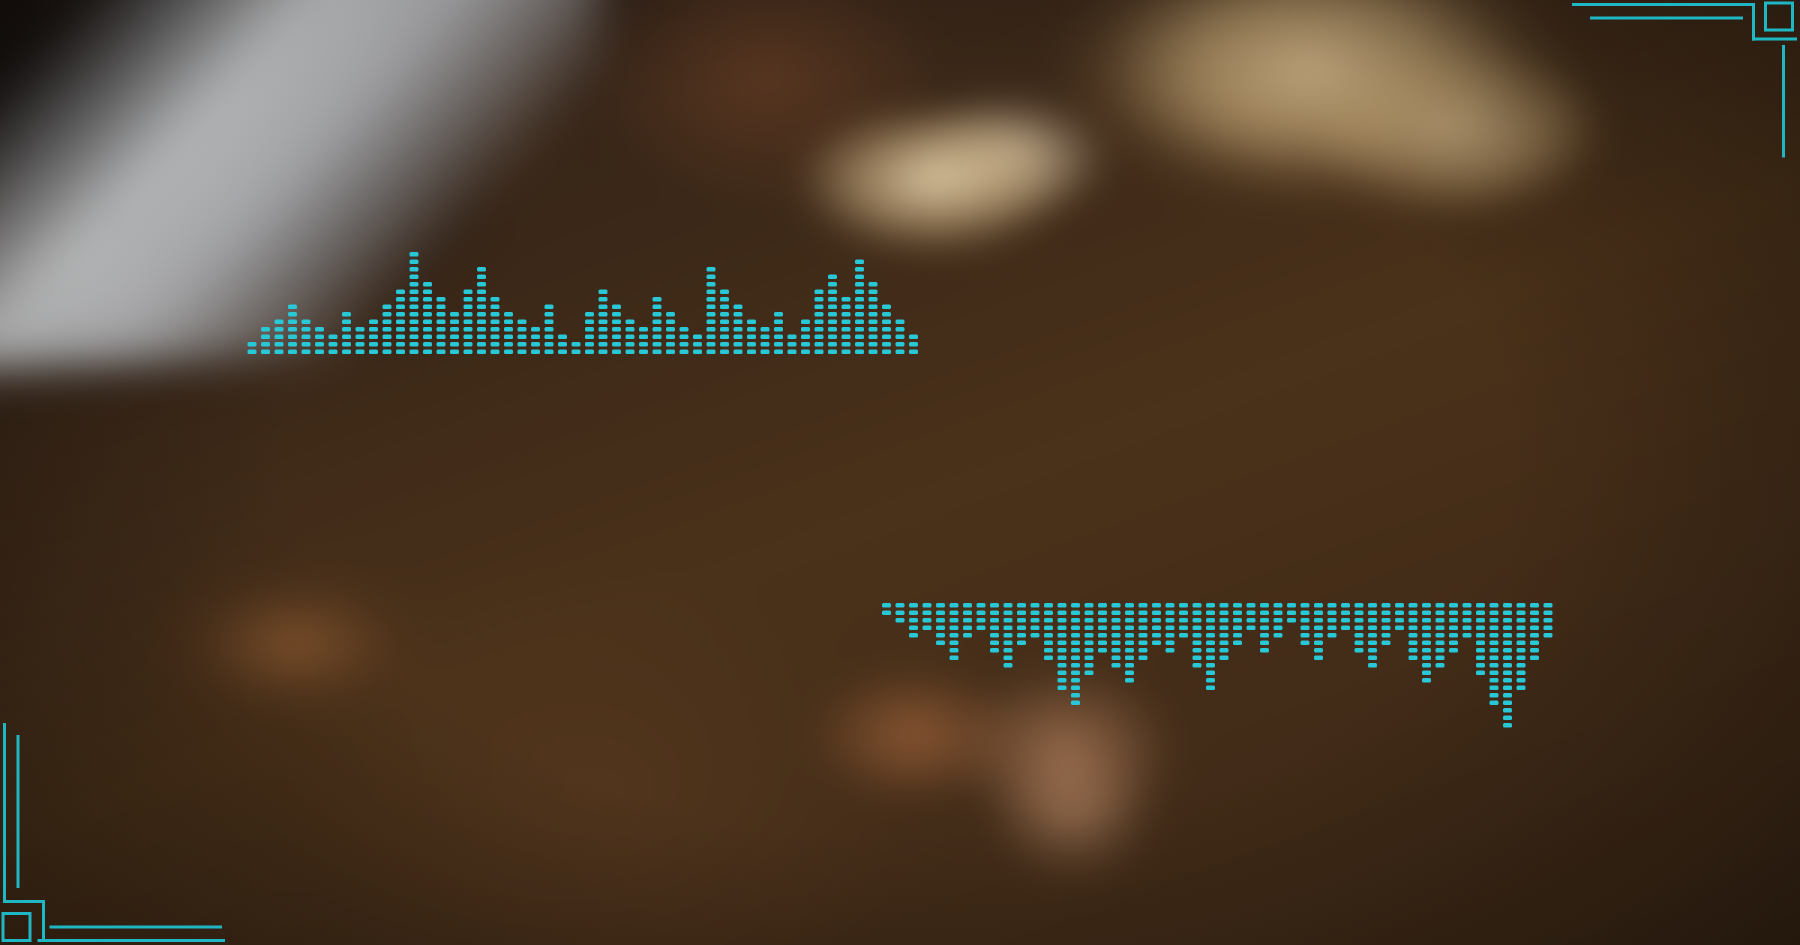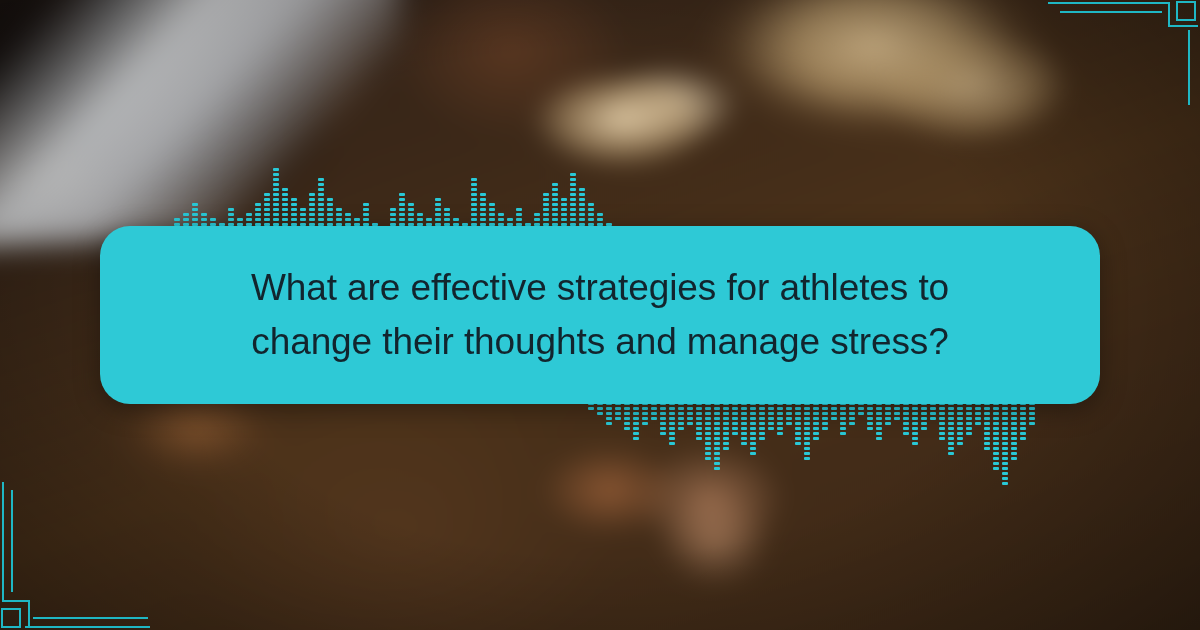--- a/index.html
+++ b/index.html
@@ -1021,18 +1021,14 @@
       </div>
       <div class="wbar">
         <div class="wdash" style="background: rgb(41, 200, 214);"></div>
         <div class="wdash" style="background: rgb(41, 200, 214);"></div>
         <div class="wdash" style="background: rgb(41, 200, 214);"></div>
         <div class="wdash" style="background: rgb(41, 200, 214);"></div>
         <div class="wdash" style="background: rgb(41, 200, 214);"></div>
       </div>
     </div>
 
-  <div class="card">
-    <div class="card-text">What are effective strategies for athletes to
-change their thoughts and manage stress?</div>
-  </div>
 
 </div>
 
 </body></html>

